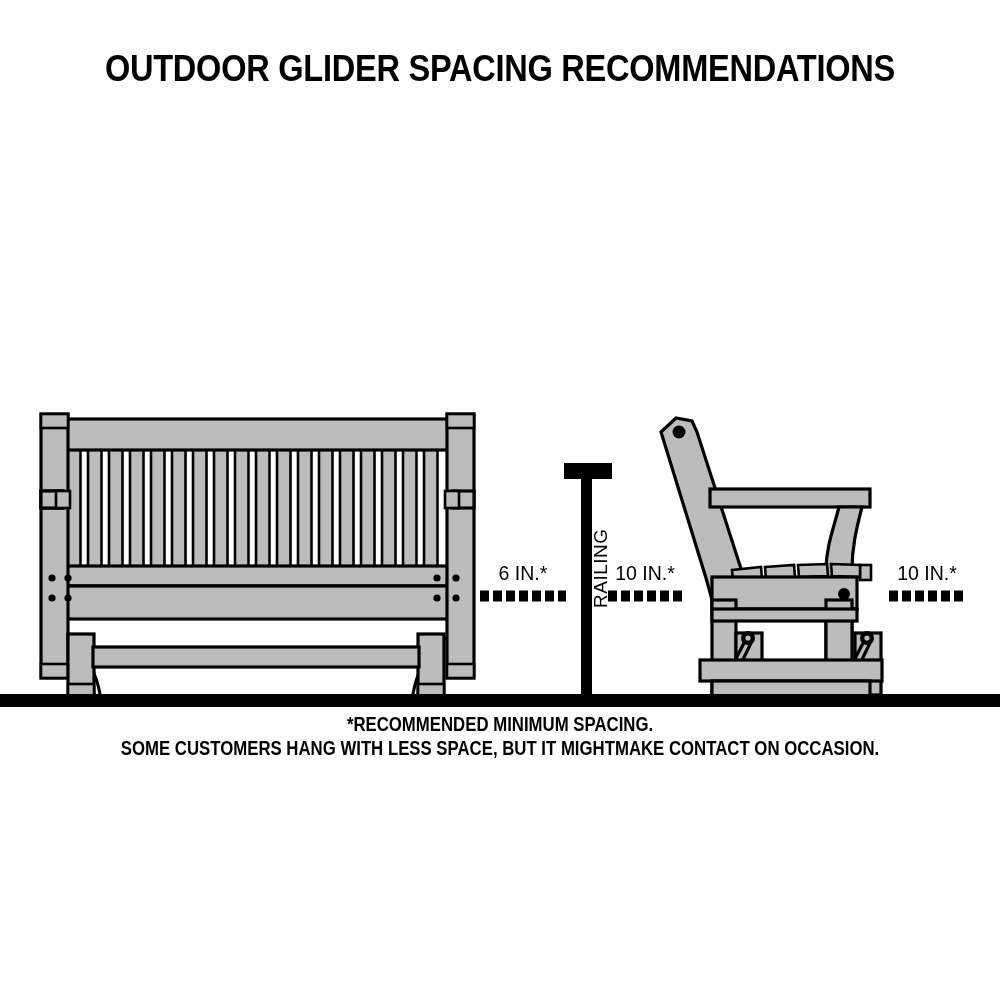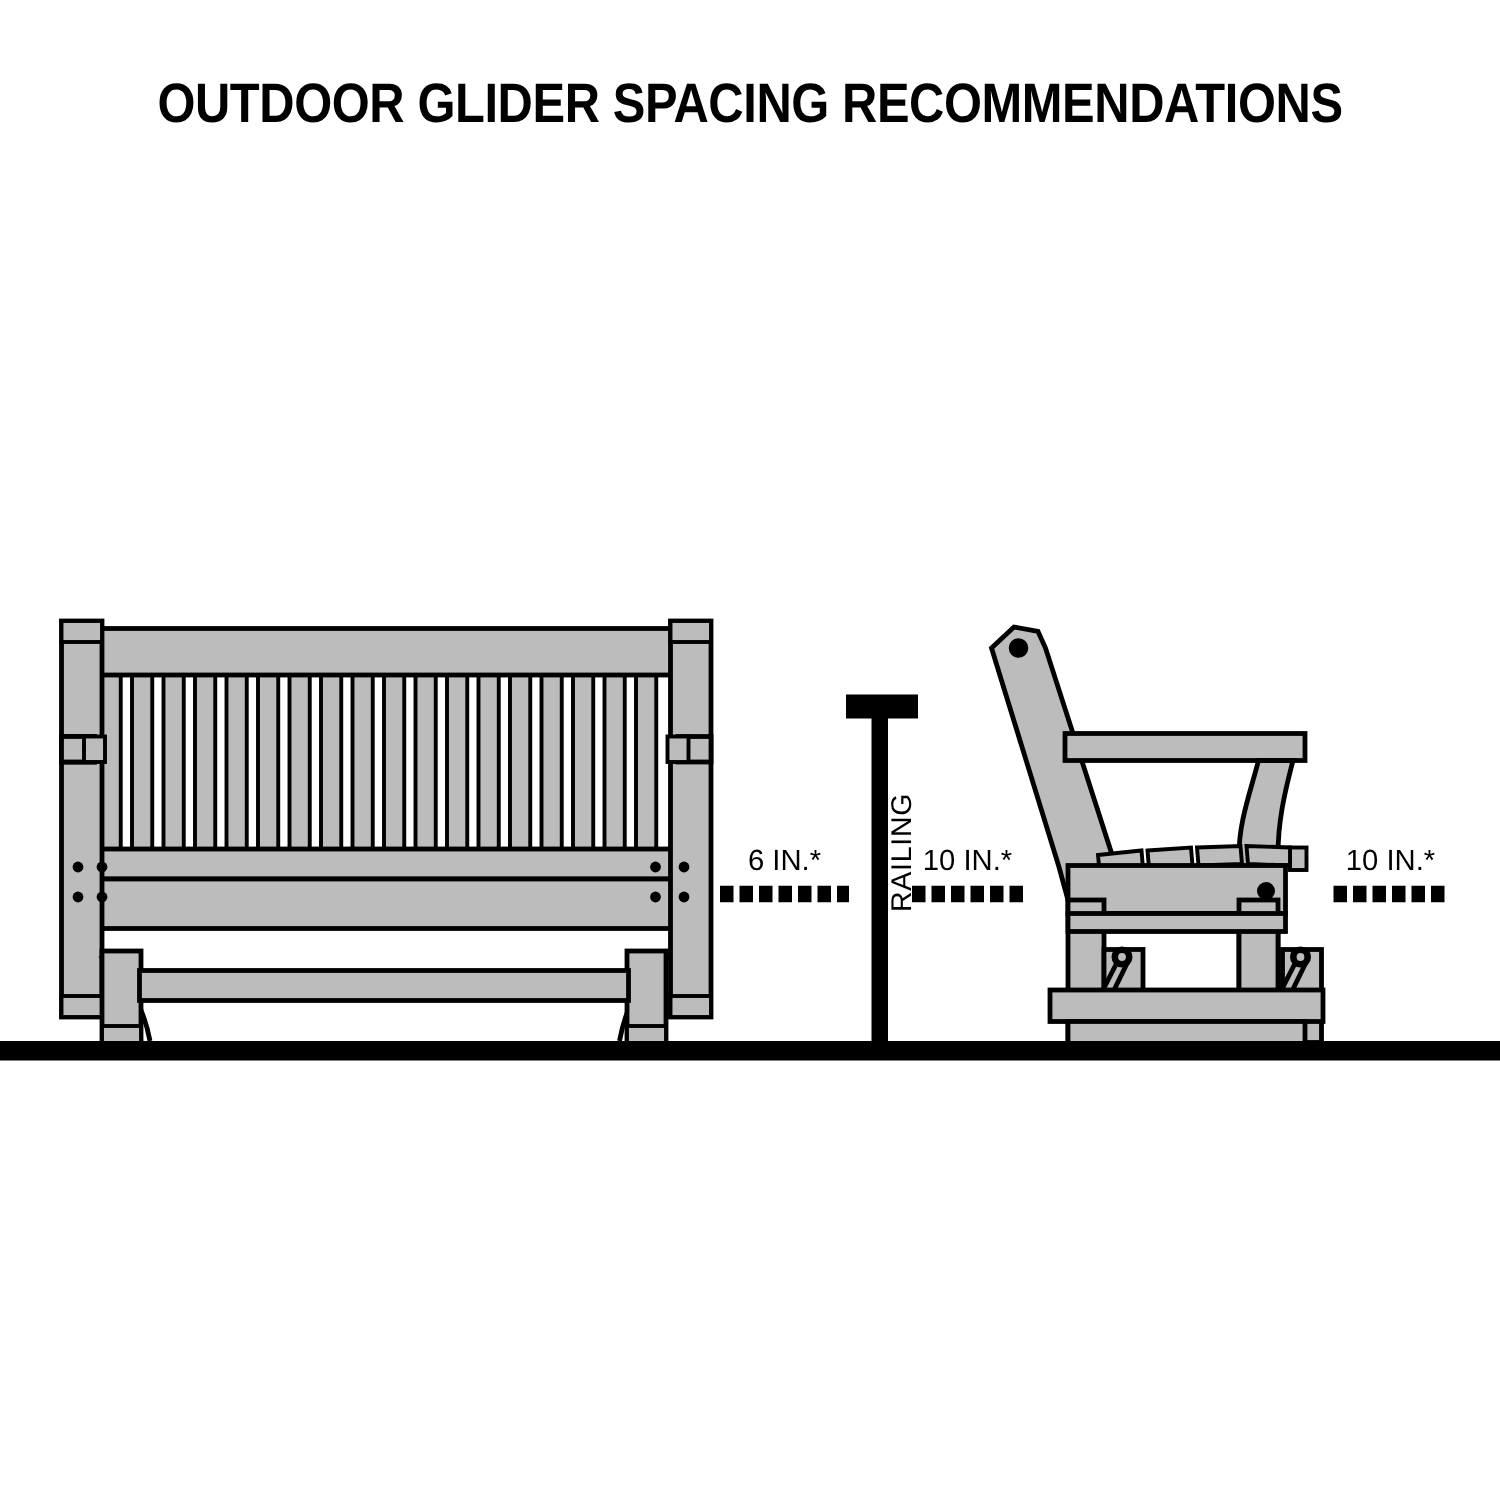--- a/index.html
+++ b/index.html
@@ -222,14 +222,18 @@
     </g>
     <g>
       <line x1="889" y1="596" x2="966" y2="596" stroke="#000" stroke-width="11" stroke-dasharray="9 4" stroke-linecap="butt"></line>
     </g>
 
     <text x="523" y="580" text-anchor="middle" font-family="Liberation Sans, sans-serif" font-size="19.5" fill="#000">6 IN.*</text>
     <text x="645" y="580" text-anchor="middle" font-family="Liberation Sans, sans-serif" font-size="19.5" fill="#000">10 IN.*</text>
     <text x="927" y="580" text-anchor="middle" font-family="Liberation Sans, sans-serif" font-size="19.5" fill="#000">10 IN.*</text>
   </svg>
 
+  <div class="footnote-block">
+    <span class="footnote-line footnote-1">*RECOMMENDED MINIMUM SPACING.</span>
+    <span class="footnote-line footnote-2">SOME CUSTOMERS HANG WITH LESS SPACE, BUT IT MIGHTMAKE CONTACT ON OCCASION.</span>
+  </div>
 
 </div>
 
 </body></html>

